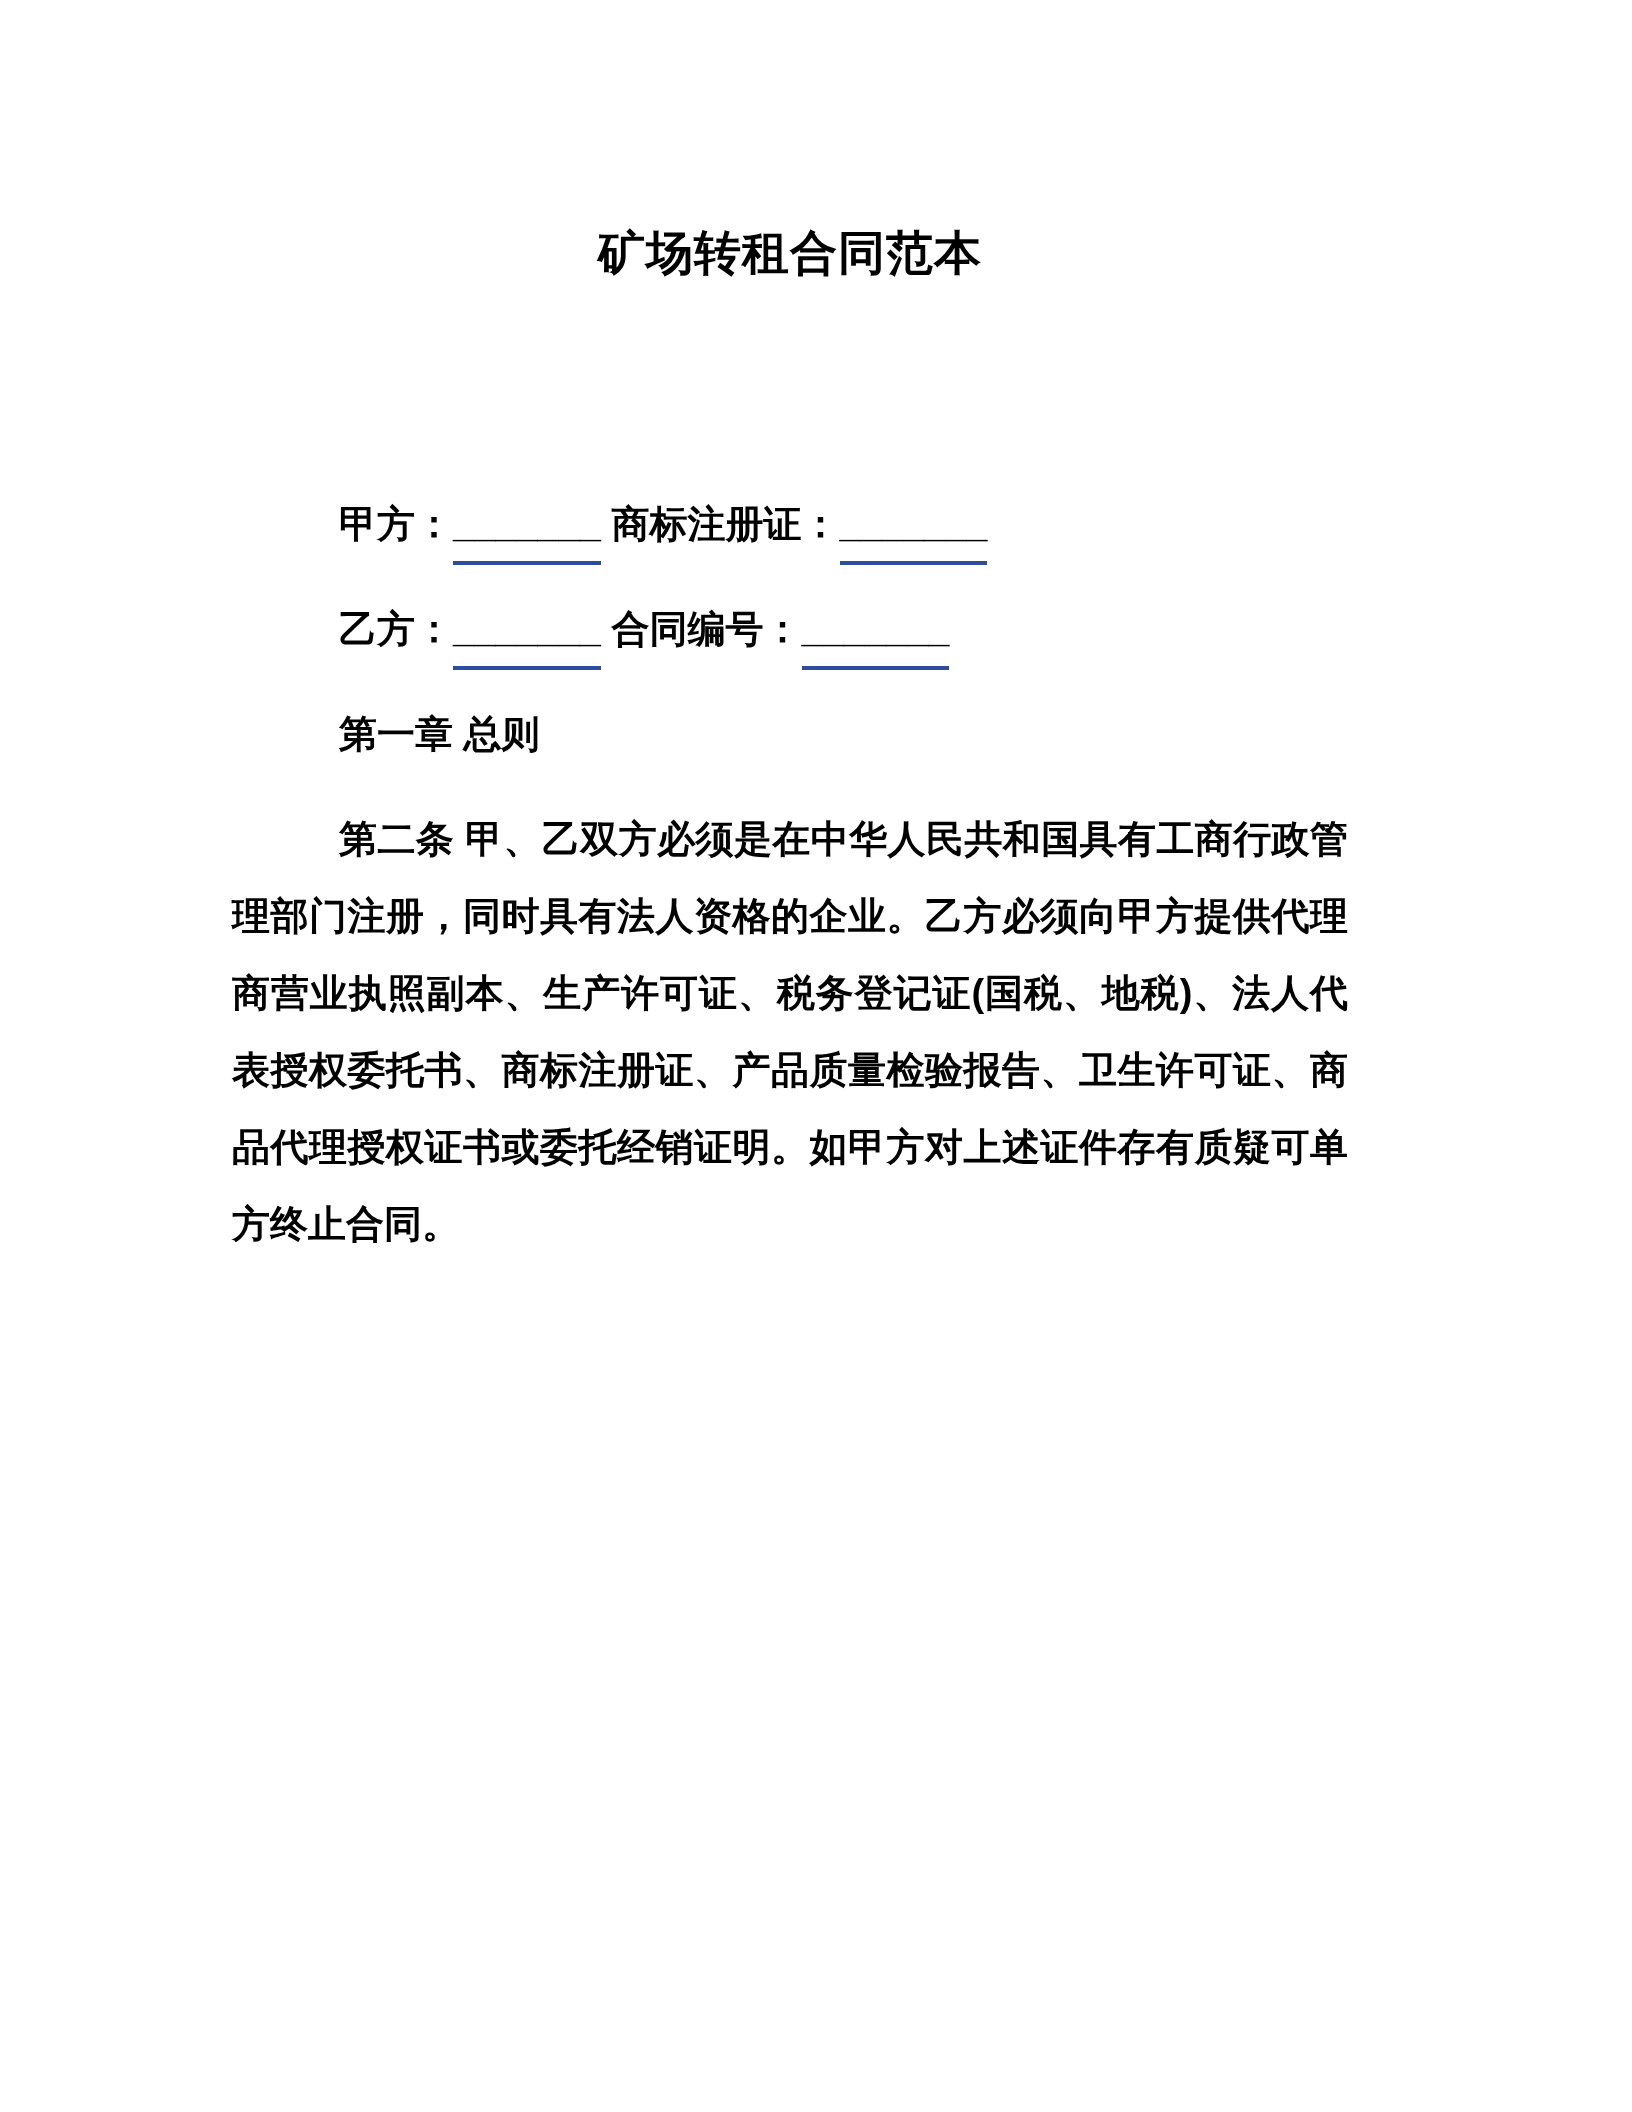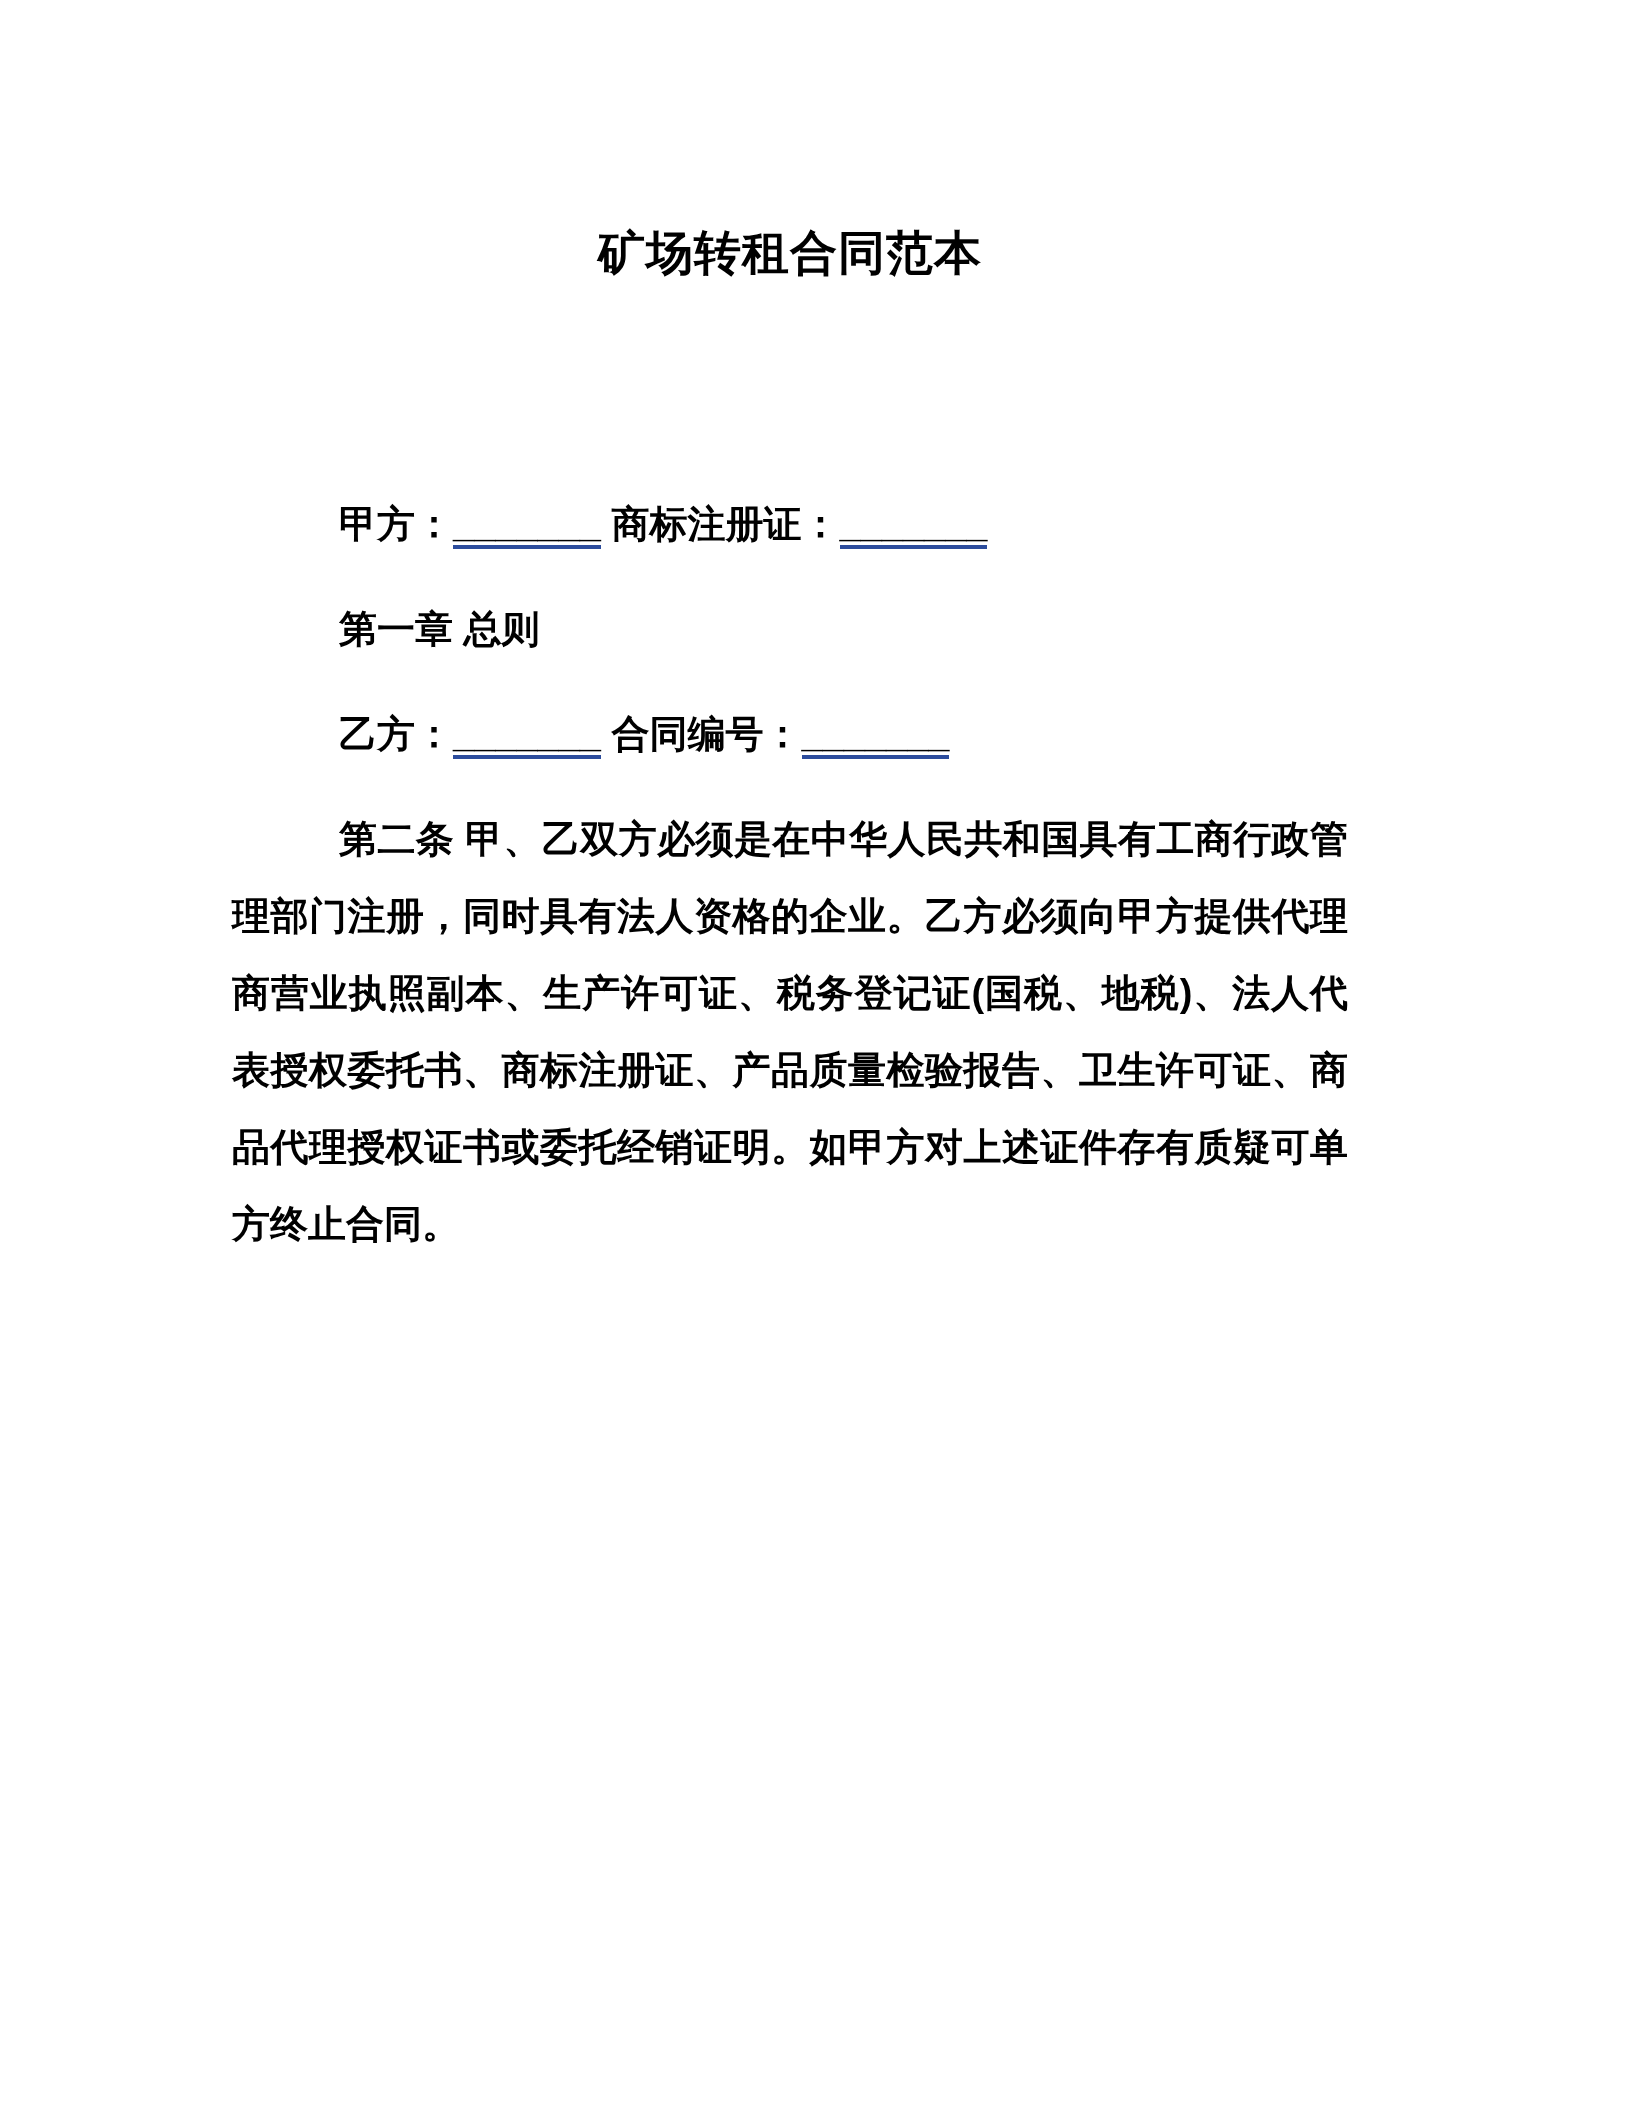--- a/index.html
+++ b/index.html
@@ -40,34 +40,34 @@
   }
   .para.first-after-title {
     margin-top: 205px;
   }
   .blank {
     letter-spacing: 0;
     white-space: nowrap;
   }
   .blank-blue {
     border-bottom: 4px solid #2c4c9c;
-    padding-bottom: 0;
+    padding-bottom: 16px;
   }
 </style>
 </head>
 <body>
 
 <div class="page">
 
   <h1 class="doc-title">矿场转租合同范本</h1>
 
   <p class="para first-after-title"><span>甲方：</span><span class="blank blank-blue">_______</span><span> 商标注册证：</span><span class="blank blank-blue">_______</span></p>
 
+  <p class="para"><span>乙方：</span><span class="blank blank-blue">_______</span><span> 合同编号：</span><span class="blank blank-blue">_______</span></p>
+
   <p class="para">第一章 总则</p>
-
-  <p class="para"><span>乙方：</span><span class="blank blank-blue">_______</span><span> 合同编号：</span><span class="blank blank-blue">_______</span></p>
 
 
   <p class="para">第二条 甲、乙双方必须是在中华人民共和国具有工商行政管理部门注册，同时具有法人资格的企业。乙方必须向甲方提供代理商营业执照副本、生产许可证、税务登记证(国税、地税)、法人代表授权委托书、商标注册证、产品质量检验报告、卫生许可证、商品代理授权证书或委托经销证明。如甲方对上述证件存有质疑可单方终止合同。</p>
 
 
 
 </div>
 
 </body></html>

